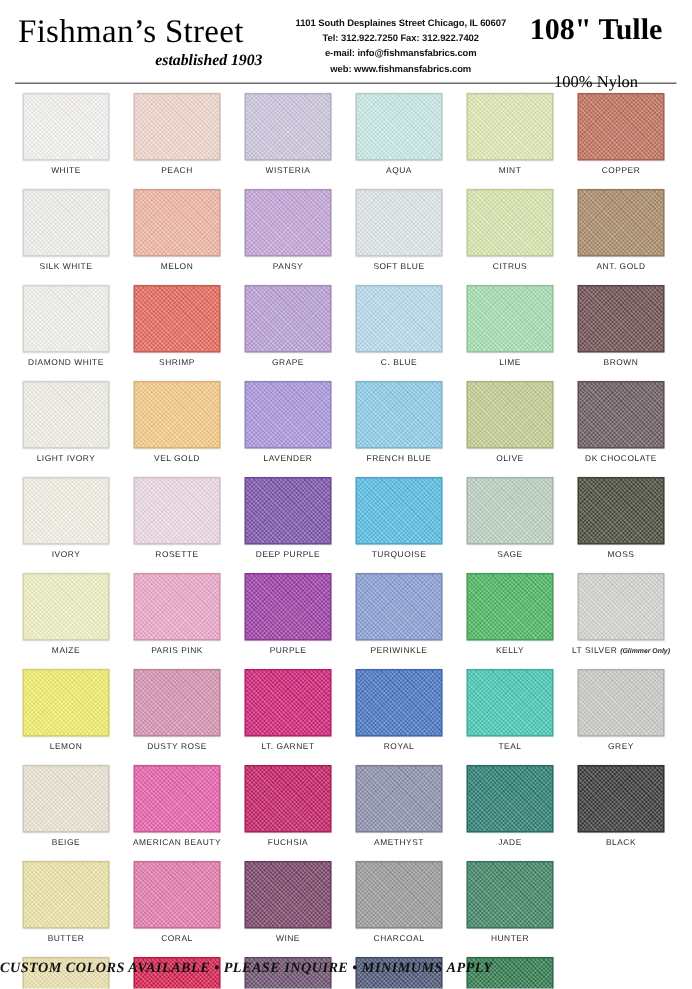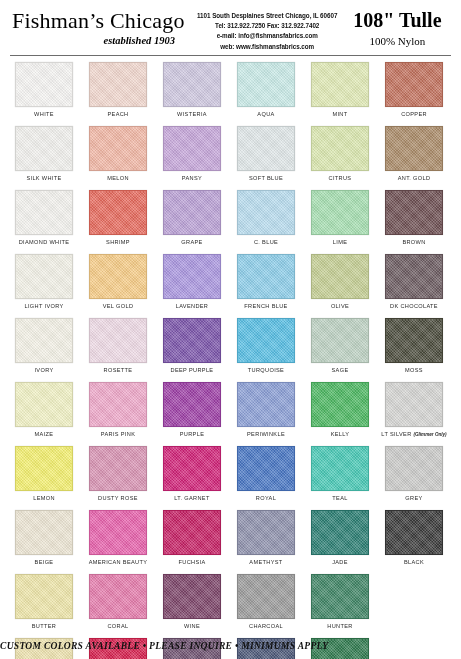--- a/index.html
+++ b/index.html
@@ -68,21 +68,21 @@
     font-family: "Liberation Serif", serif;
     font-weight: bold;
     font-size: 20px;
     line-height: 1.1;
     color: #000;
     white-space: nowrap;
   }
   .product-sub {
     font-family: "Liberation Serif", serif;
     font-size: 11px;
-    margin-top: 4px;
+    margin-top: 18px;
     color: #000;
     white-space: nowrap;
   }
   #header-rule {
     height: 1px;
     background: #6d6d6d;
     margin: 3px 10px 0 10px;
   }
 
   
@@ -150,21 +150,21 @@
     letter-spacing: 0.3px;
     color: #111;
   }
 </style>
 </head>
 <body>
 
 <div id="header">
 
   <div class="brand-block">
-    <div class="brand-name">Fishman’s Chicago</div>
+    <div class="brand-name">Fishman’s Street</div>
     <div class="brand-est">established 1903</div>
   </div>
 
   <div class="contact-block">
     <div>1101 South Desplaines Street  Chicago, IL 60607</div>
     <div>Tel: 312.922.7250  Fax: 312.922.7402</div>
     <div>e-mail: info@fishmansfabrics.com</div>
     <div>web: www.fishmansfabrics.com</div>
   </div>
 

